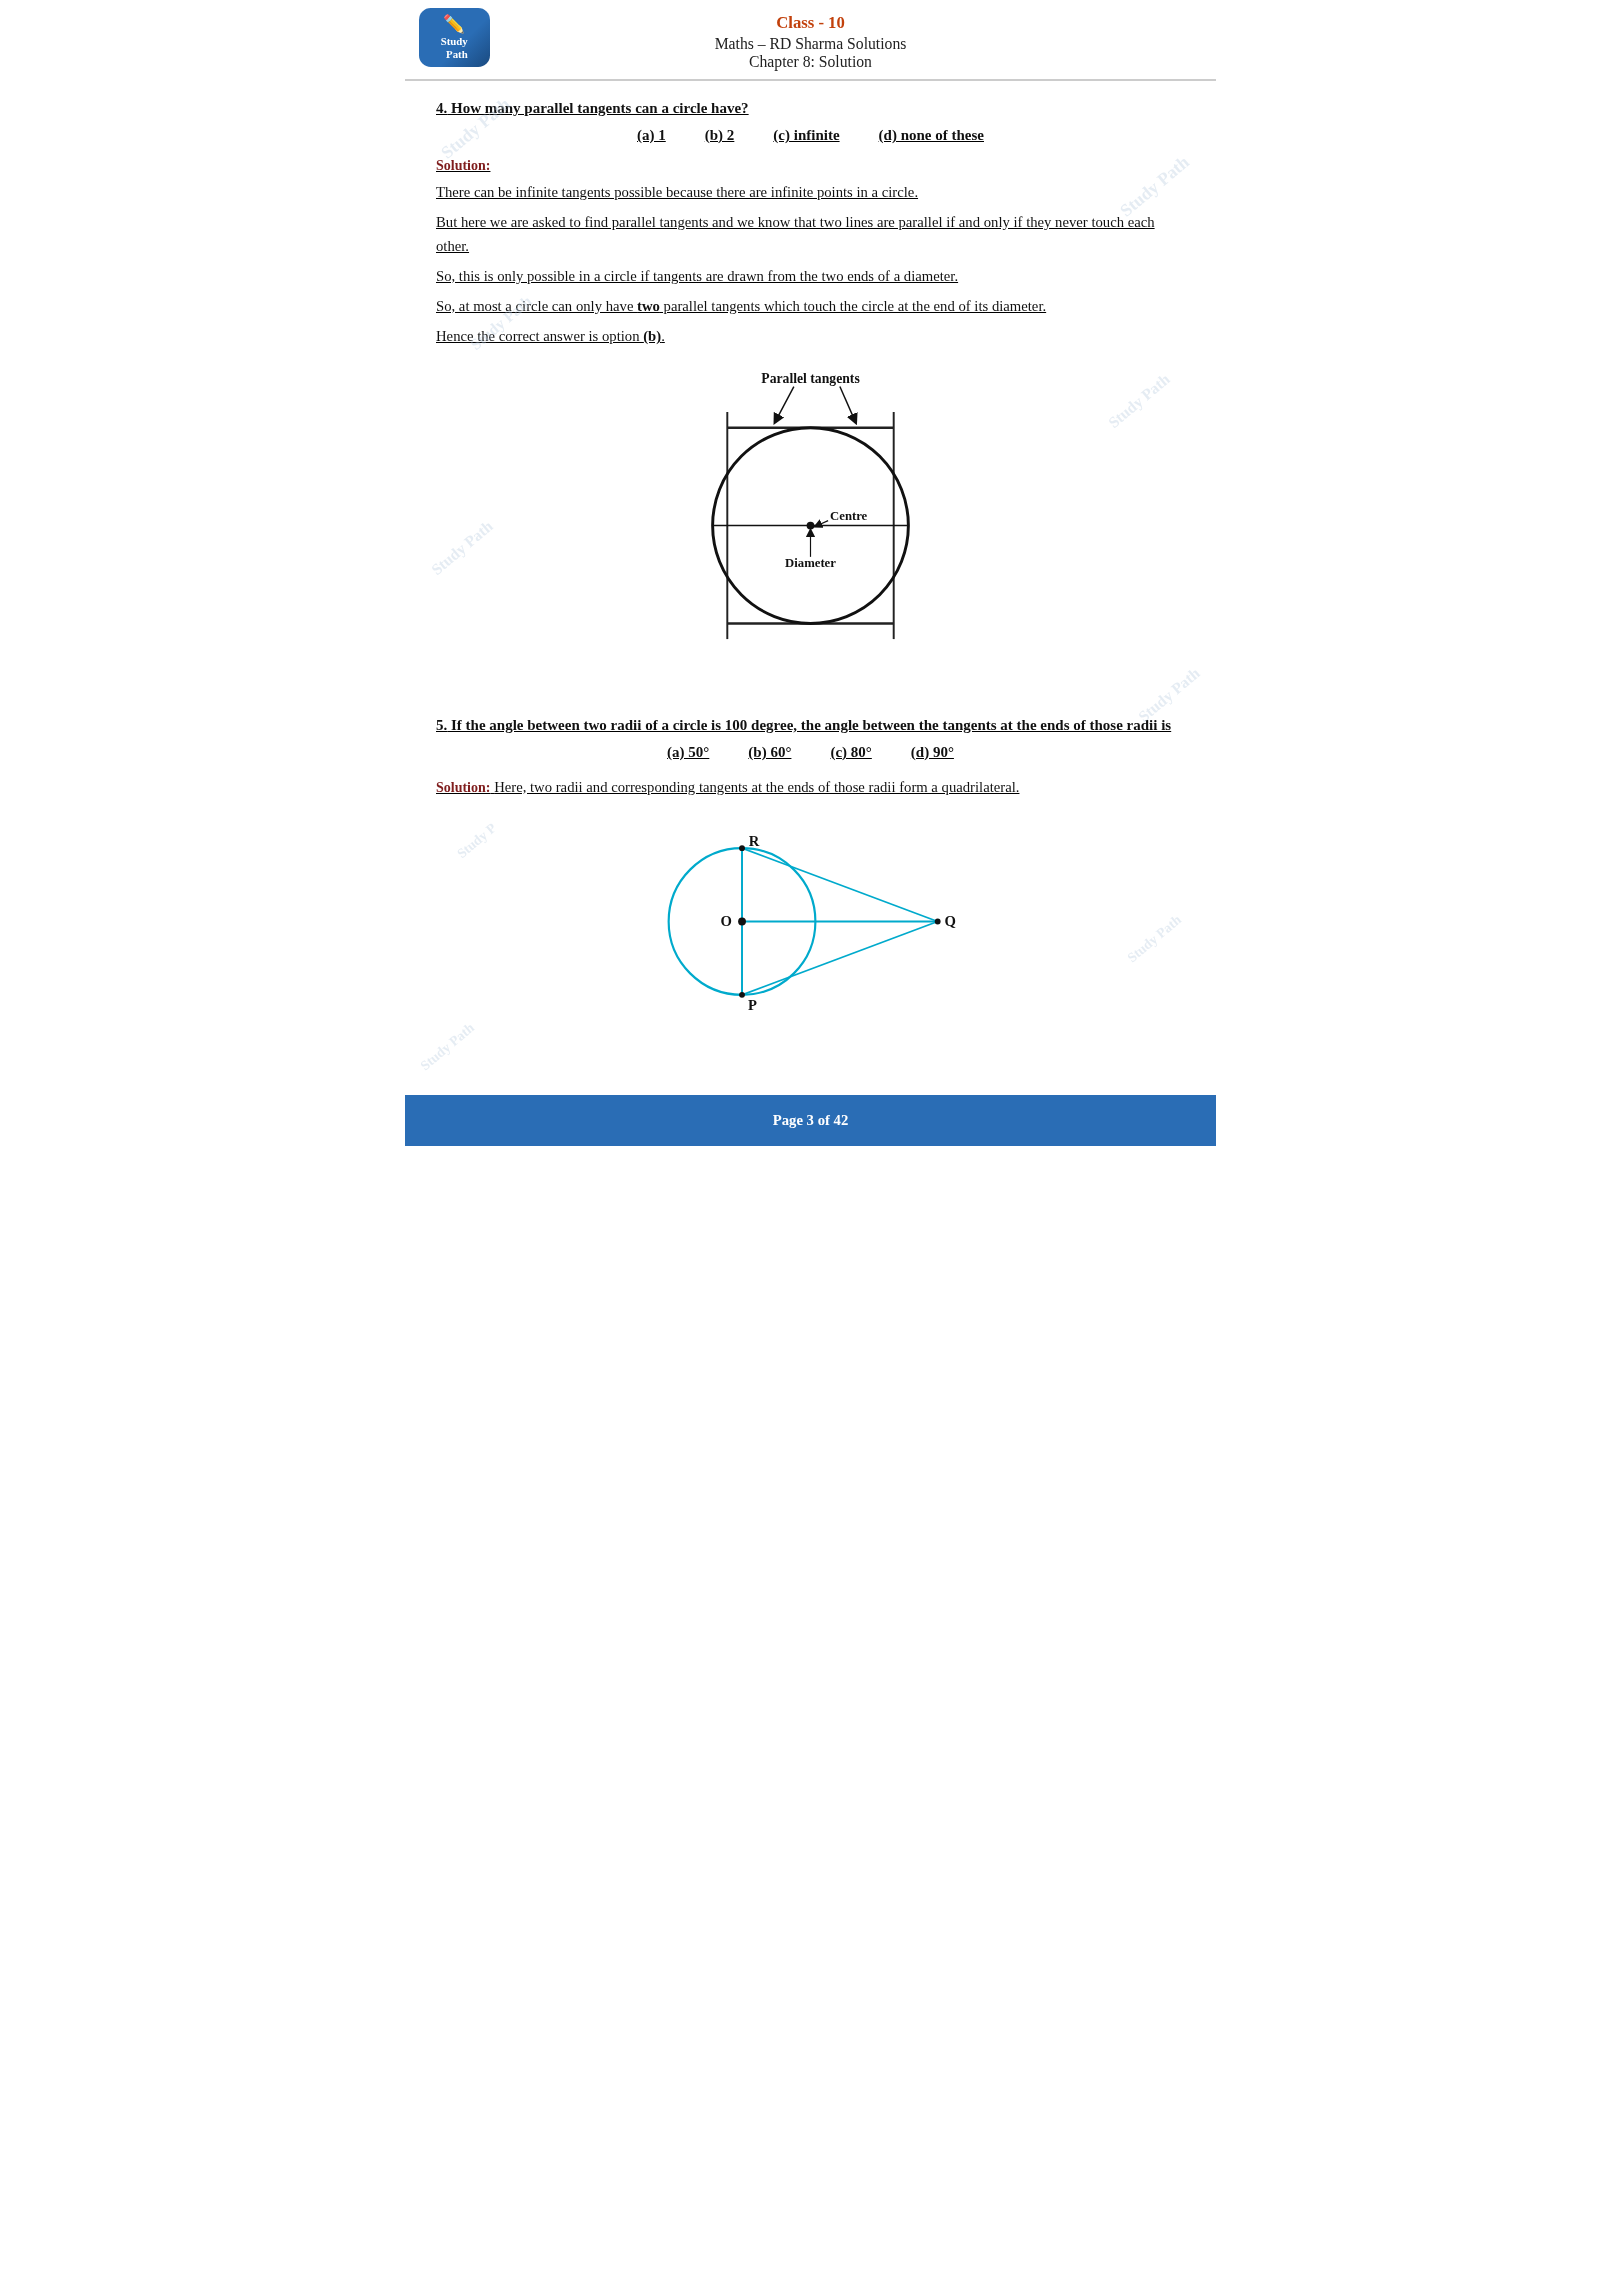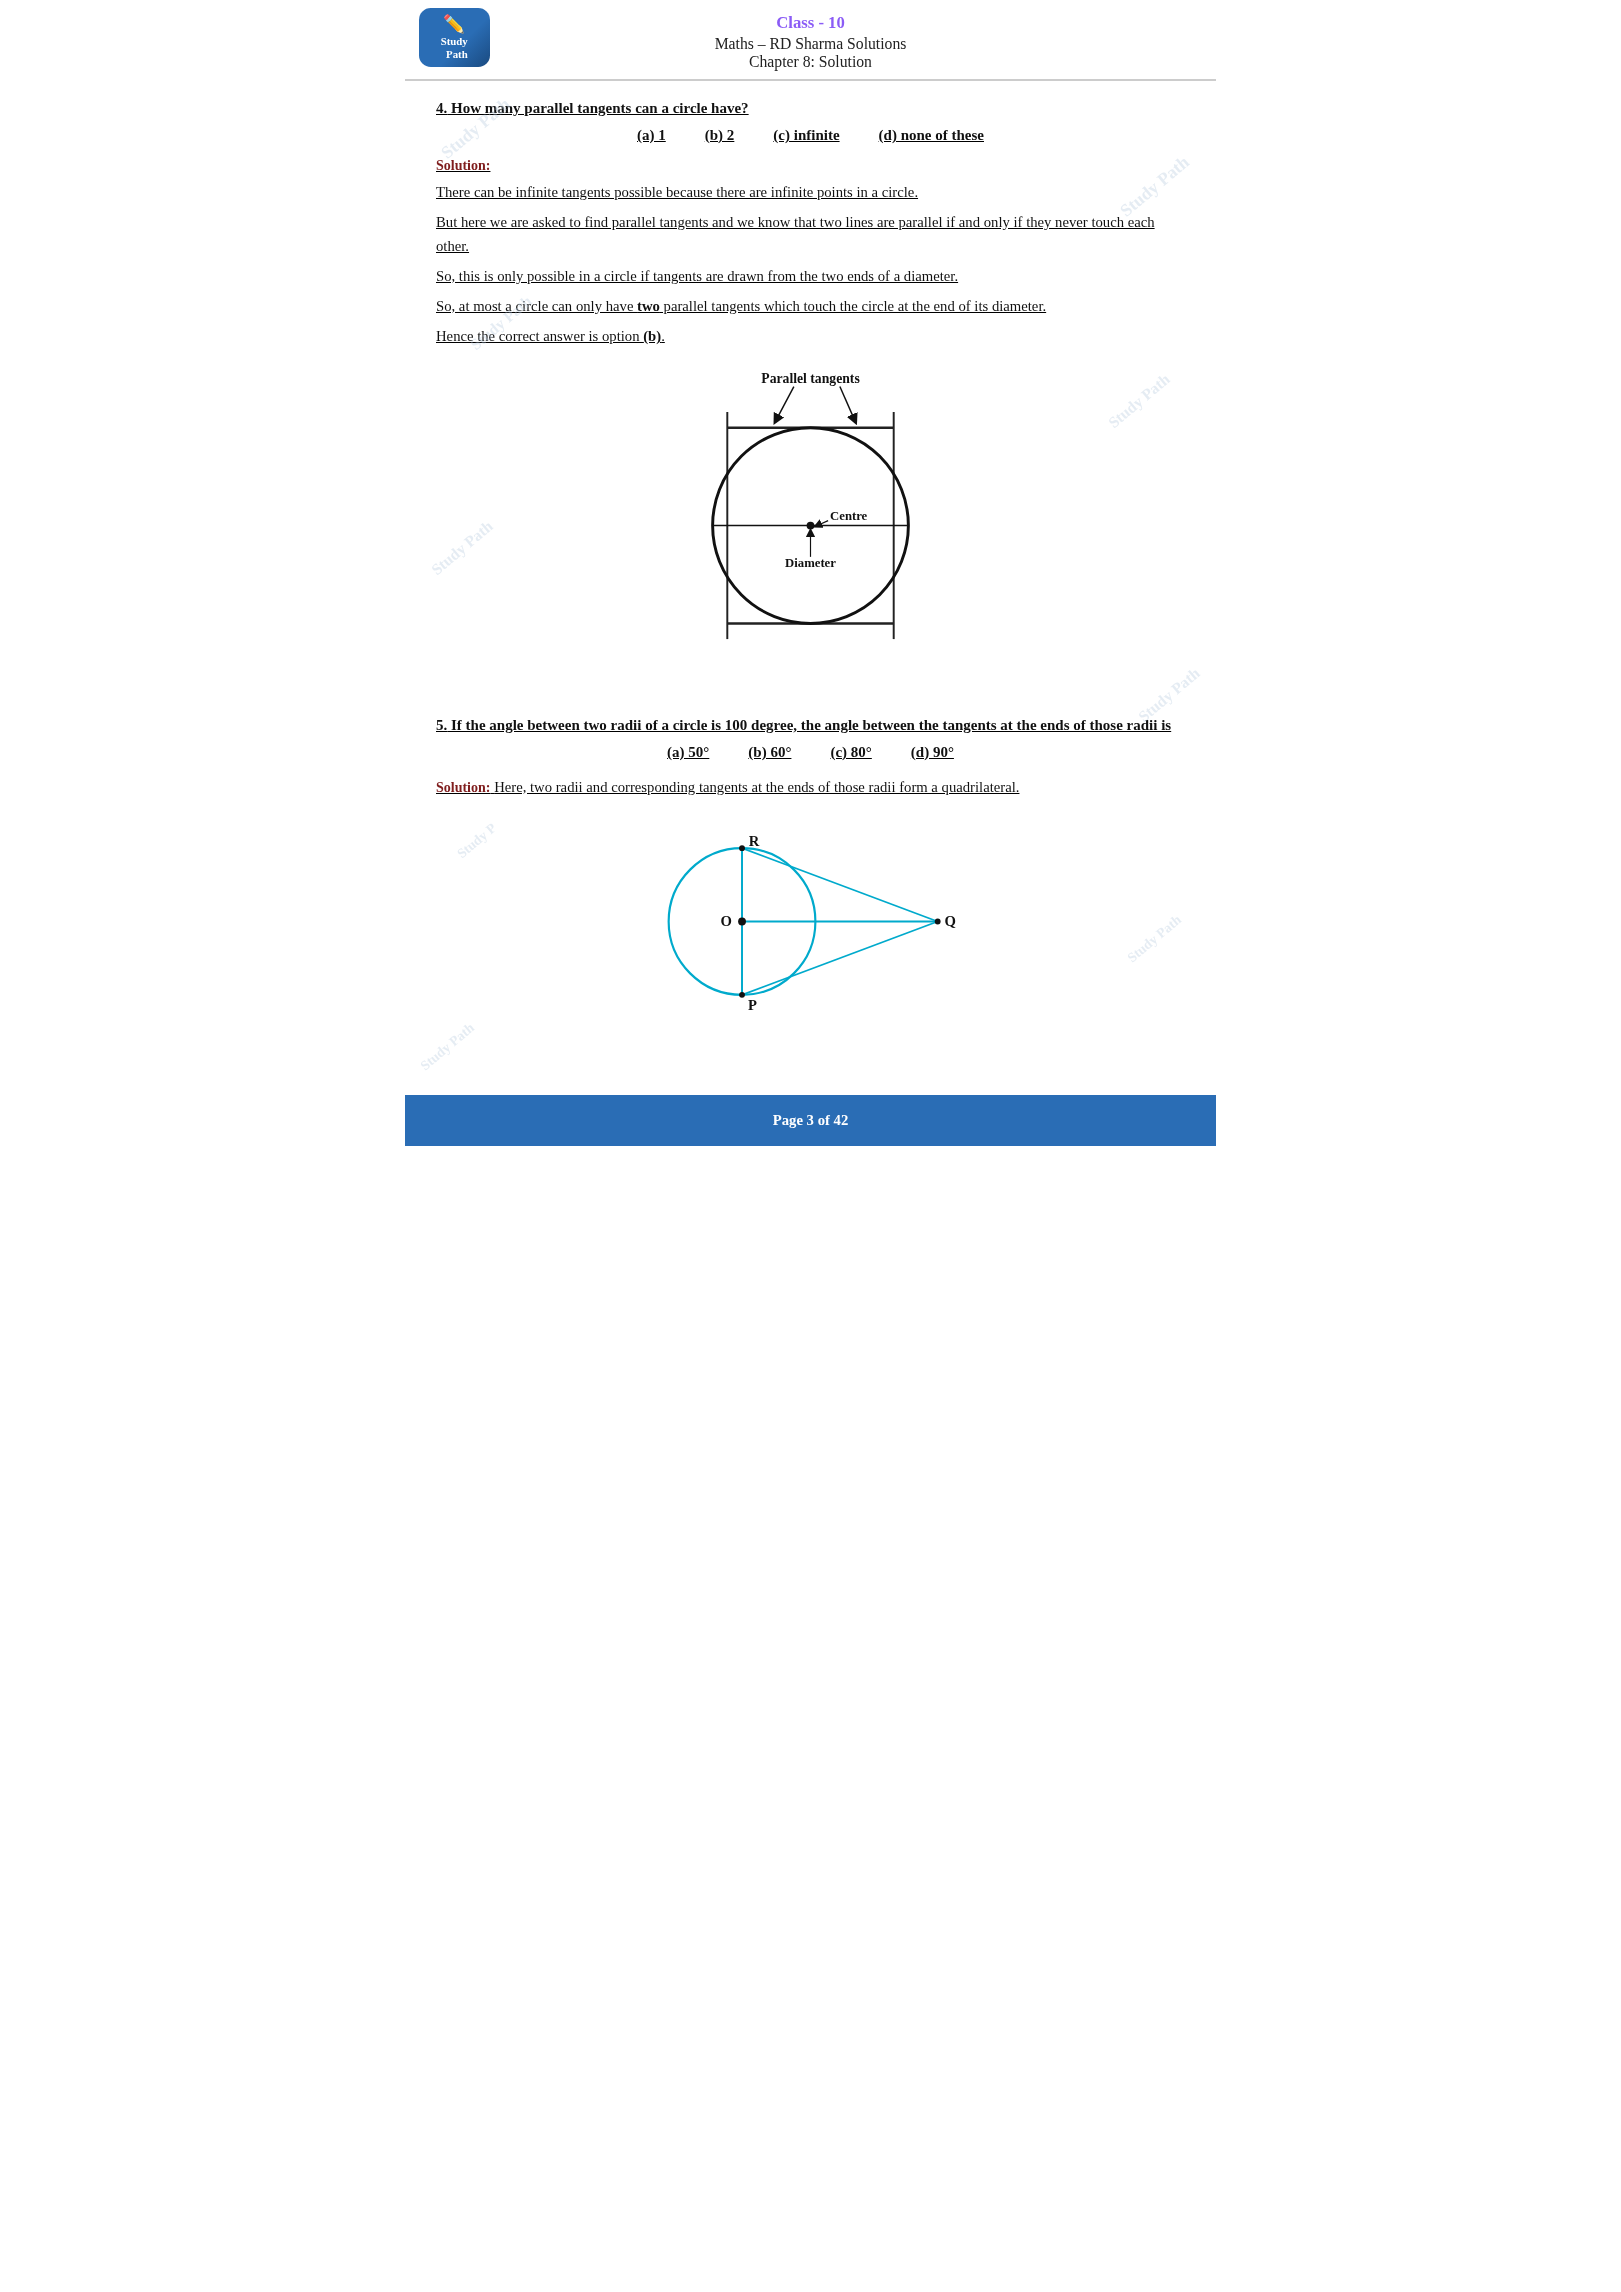--- a/index.html
+++ b/index.html
@@ -63,21 +63,21 @@
       text-align: right;
       line-height: 1.2;
     }
     .logo-pen {
       color: #fff;
       font-size: 17.6px;
     }
     .header-title {
       font-size: 16.7px;
       font-weight: bold;
-      color: #8b5cf6;
+      color: #c2410c;
       line-height: 1.5;
     }
     .header-subtitle {
       font-size: 15.7px;
       color: #222;
     }
     .header-chapter {
       font-size: 15.7px;
       color: #222;
     }

